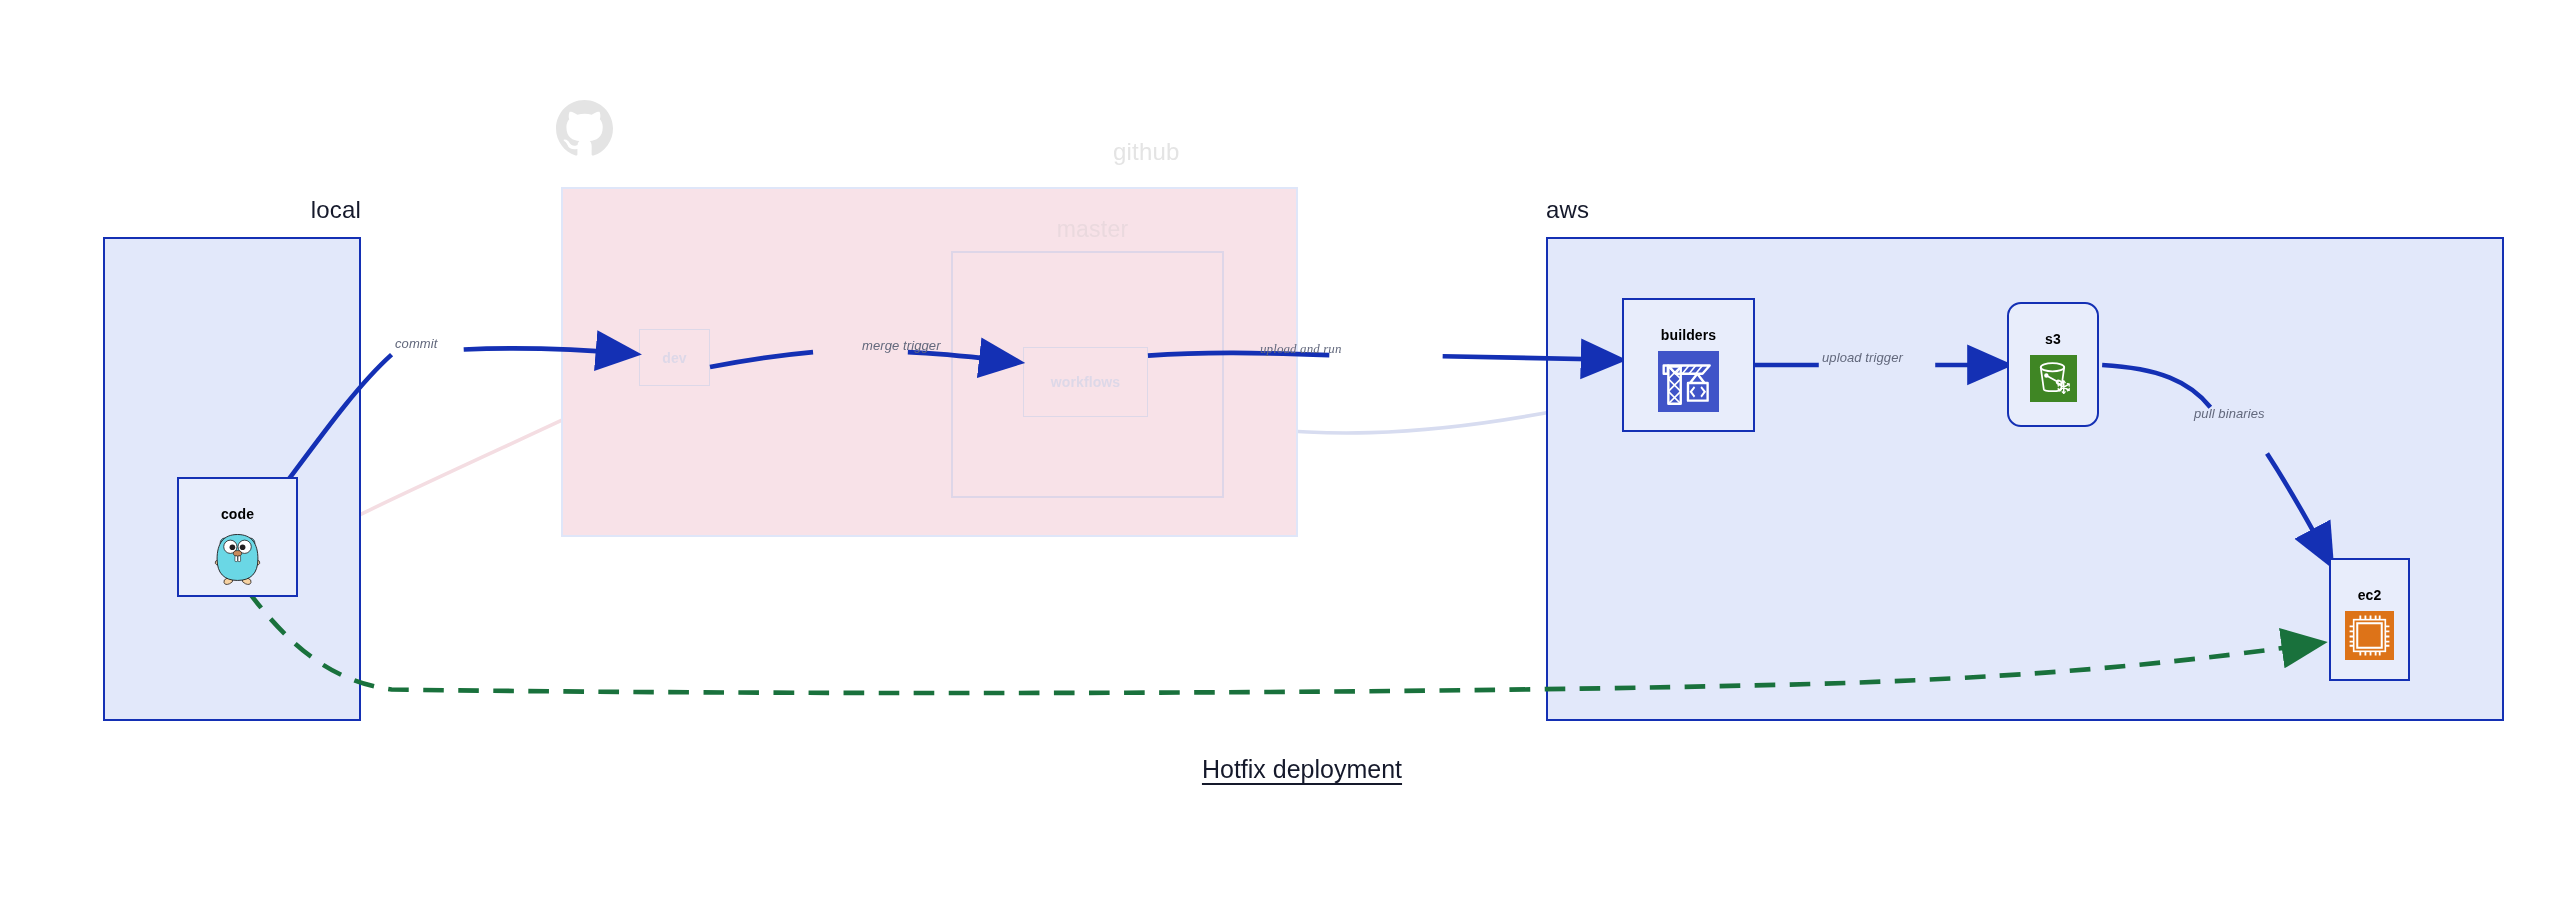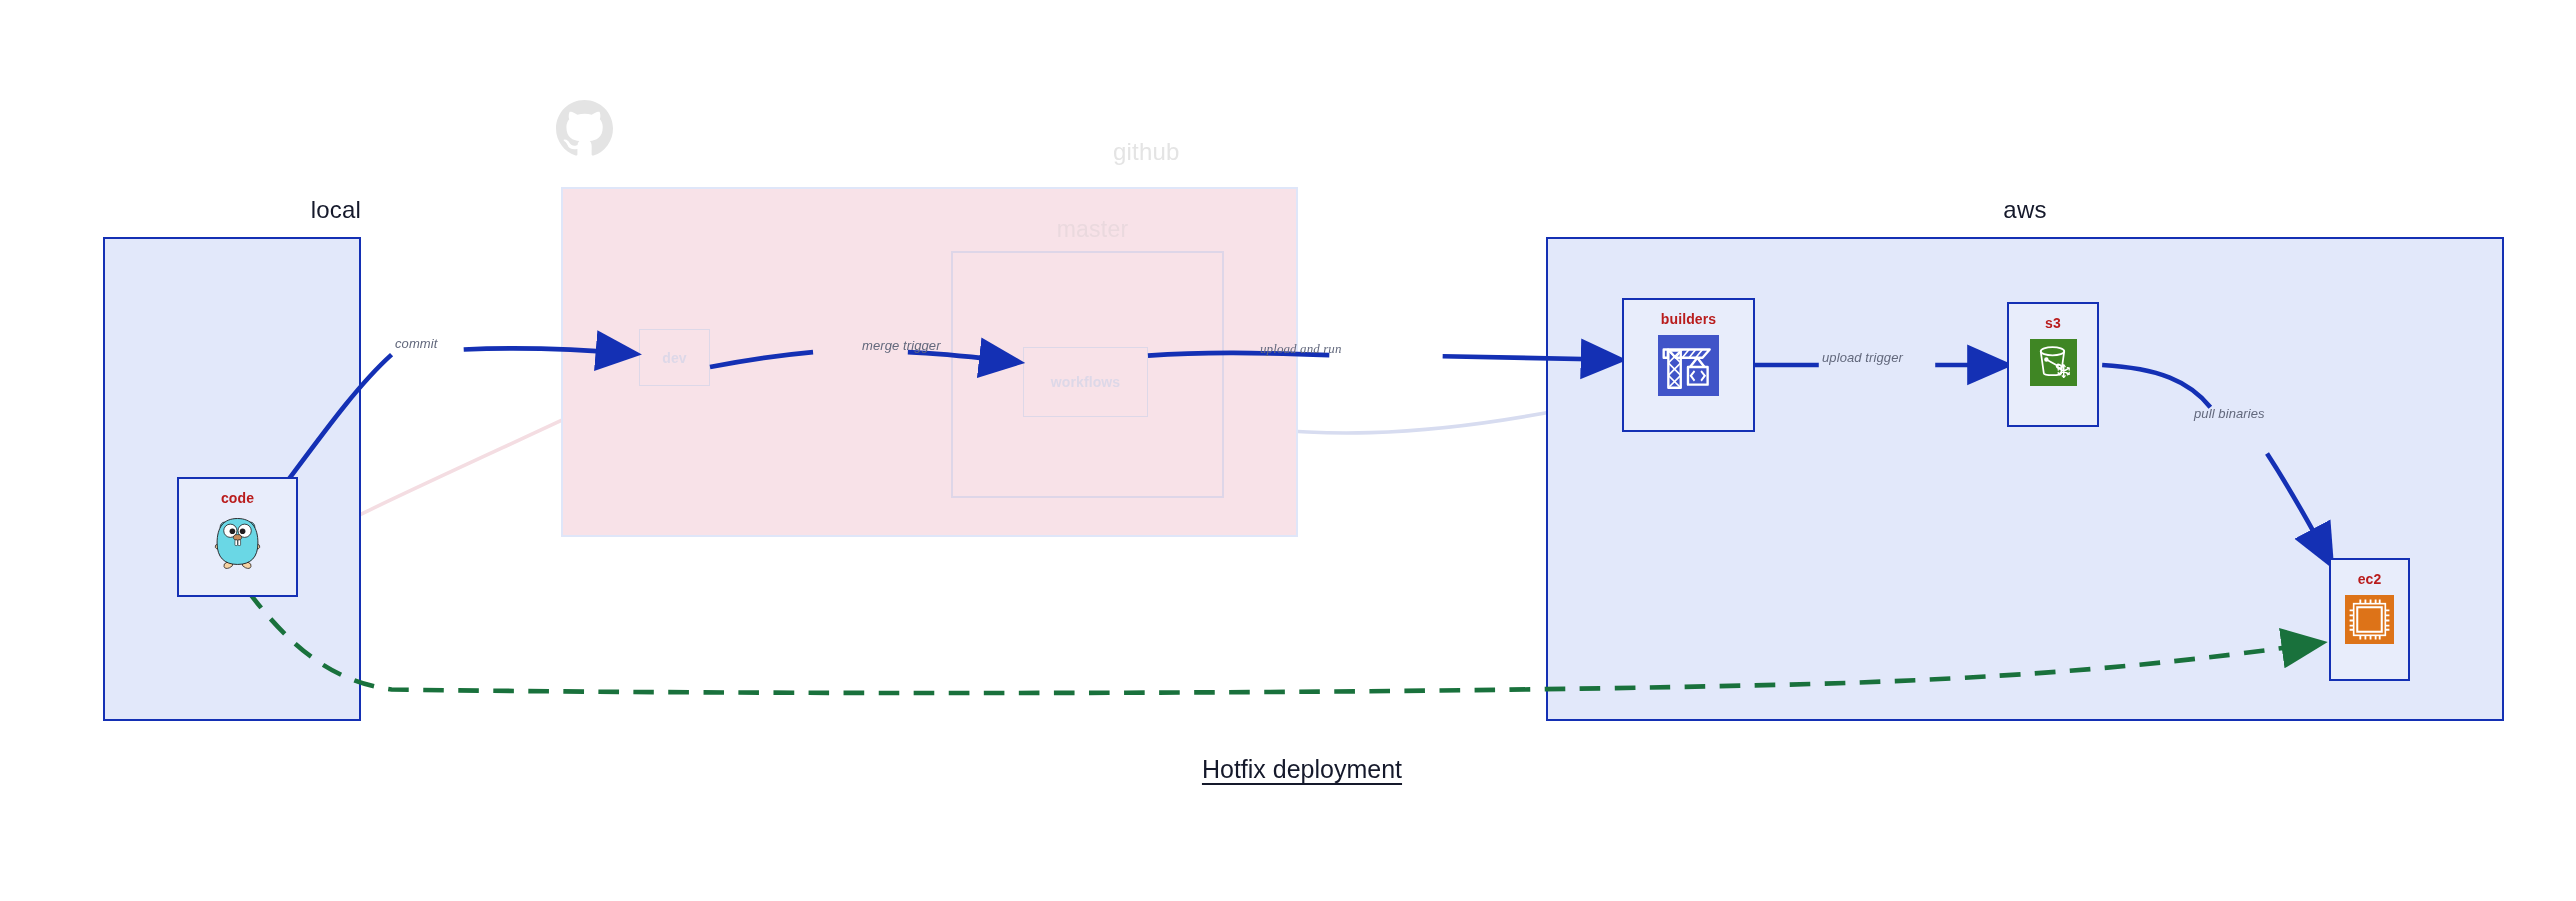--- a/index.html
+++ b/index.html
@@ -43,22 +43,22 @@
     box-sizing: border-box;
     background: #e8edfb;
     border: 2.6px solid #1430b4;
     display: flex;
     flex-direction: column;
     align-items: center;
   }
   .node .node-title {
     font-size: 14px;
     font-weight: bold;
-    color: #b91c1c;
-    margin-top: 11px;
+    color: #000000;
+    margin-top: 27px;
     letter-spacing: 0.1px;
   }
   .node .node-icon {
     margin-top: 8.2px;
   }
   .node.ghost {
     background: rgba(255,255,255,0.0);
     border: 1.5px solid #ddd8e8;
   }
   .node.ghost .node-title {
@@ -144,21 +144,21 @@
         3.07-1.87 3.75-3.65 3.95.29.25.54.73.54 1.48 0 1.07-.01 1.93-.01 2.2 0 .21.15.46.55.38A8.01
         8.01 0 0 0 16 8c0-4.42-3.58-8-8-8z"></path>
     </svg>
   </div>
   <div class="grp-label faded" style="left:1113px; top:138px; width:155px; text-align:left;">github</div>
   <div class="region github" style="left:561px; top:187px; width:737px; height:350px;"></div>
 
   <div class="grp-label faded-pink" style="left:938px; top:216px; width:309px; text-align:center; font-size:23px;">master</div>
   <div class="region master" style="left:951px; top:251px; width:273px; height:247px;"></div>
 
-  <div class="grp-label" style="left:1546px; top:196px; width:958px; text-align:center;">aws</div>
+  <div class="grp-label" style="left:1546px; top:196px; width:958px; ">aws</div>
   <div class="region aws" style="left:1546px; top:237px; width:958px; height:484px;"></div>
 
   <div class="node ghost" style="left:639px; top:329px; width:71px; height:57px; justify-content:center;">
     <div class="node-title" style="margin-top:0;">dev</div>
   </div>
 
   <div class="node ghost" style="left:1023px; top:347px; width:125px; height:70px; justify-content:center;">
     <div class="node-title" style="margin-top:0;">workflows</div>
   </div>
 
@@ -258,21 +258,21 @@
           <rect x="58" y="62" width="38" height="34"></rect>
         </g>
         <g fill="#ffffff">
           <path d="M72 71 L66 79 L72 87 L69.4 90 L61 79 L69.4 68 Z"></path>
           <path d="M82 71 L88 79 L82 87 L84.6 90 L93 79 L84.6 68 Z"></path>
         </g>
       </svg>
     </div>
   </div>
 
-  <div class="node" style="left:2007px; top:302px; width:92px; height:125px;">
+  <div class="node" style="left:2007px; top:302px; width:92px; height:125px;border-radius:14px;">
     <div class="node-title">s3</div>
     <div class="node-icon">
       <svg width="47" height="47" viewBox="0 0 92 92" aria-hidden="true">
         <rect x="0" y="0" width="92" height="92" fill="#3f8624"></rect>
         <g fill="none" stroke="#ffffff" stroke-width="3.4" stroke-linejoin="round" stroke-linecap="round">
           <ellipse cx="44" cy="24" rx="23" ry="8"></ellipse>
           <path d="M21 24 L27 67 C28 72 60 72 61 67 L67 24"></path>
 
           <path d="M32 40 L55 53"></path>
           <circle cx="32" cy="40" r="2.6" fill="#ffffff"></circle>

